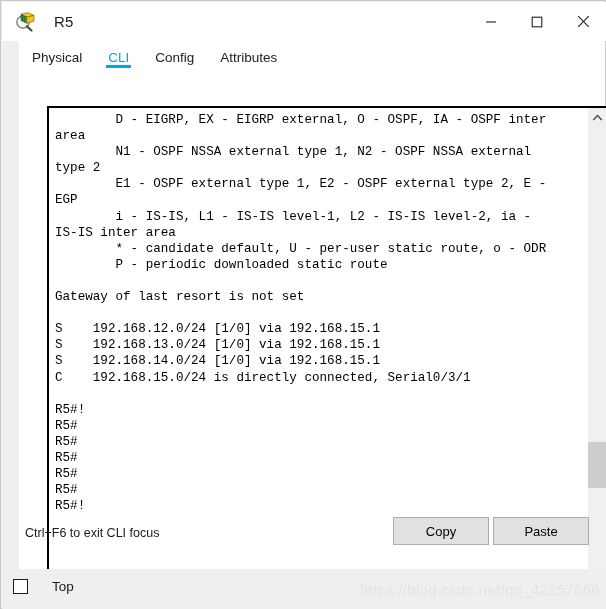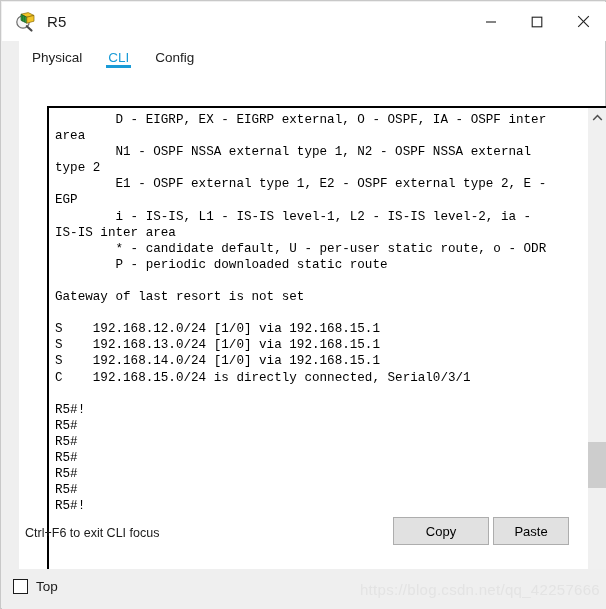--- a/index.html
+++ b/index.html
@@ -33,21 +33,21 @@
     display: flex;
     align-items: center;
   }
   .title-icon {
     width: 22px; height: 22px;
     margin-left: 12px;
     position: relative;
     flex: none;
   }
   .title-text {
-    margin-left: 11px;
+    margin-left: 18px;
     font-size: 15px;
     color: #1a1a1a;
     letter-spacing: 0.2px;
   }
   .win-controls {
     position: absolute;
     right: 0; top: 0;
     height: 39px;
     display: flex;
   }
@@ -170,36 +170,37 @@
     border: 1px solid #adadad;
     font-size: 13px;
     color: #000000;
     display: flex;
     align-items: center;
     justify-content: center;
     box-sizing: border-box;
     font-family: "Liberation Sans", sans-serif;
   }
   .btn.copy  { left: 374px; width: 96px; }
-  .btn.paste { left: 474px; width: 76px; }
+  .btn.paste { left: 474px; width: 96px; }
 
   
   .bottom {
     position: absolute;
     left: 1px;
     top: 568px;
     width: 604px;
     height: 40px;
     background: #efefef;
   }
   .topcheck {
     position: absolute;
     left: 11px; top: 10px;
     display: flex;
     align-items: center;
+    gap: 16px;
   }
   .topcheck .box {
     width: 15px; height: 15px;
     border: 1px solid #1c1c1c;
     background: #ffffff;
     box-sizing: border-box;
   }
   .topcheck .lbl {
     margin-left: 8px;
     font-size: 13.5px;
@@ -253,20 +254,21 @@
           <line x1="11.8" y1="1.2" x2="1.2" y2="11.8" stroke="#202020" stroke-width="1.1"></line>
         </svg>
       </div>
     </div>
   </div>
 
   <div class="tabbar">
     <div class="tab">Physical</div>
     <div class="tab active">CLI</div>
     <div class="tab">Config</div>
+    <div class="tab">Attributes</div>
   </div>
 
   <div class="panel">
 
 
     <div class="console-wrap">
       <div class="console-text">        D - EIGRP, EX - EIGRP external, O - OSPF, IA - OSPF inter
 area
         N1 - OSPF NSSA external type 1, N2 - OSPF NSSA external
 type 2

